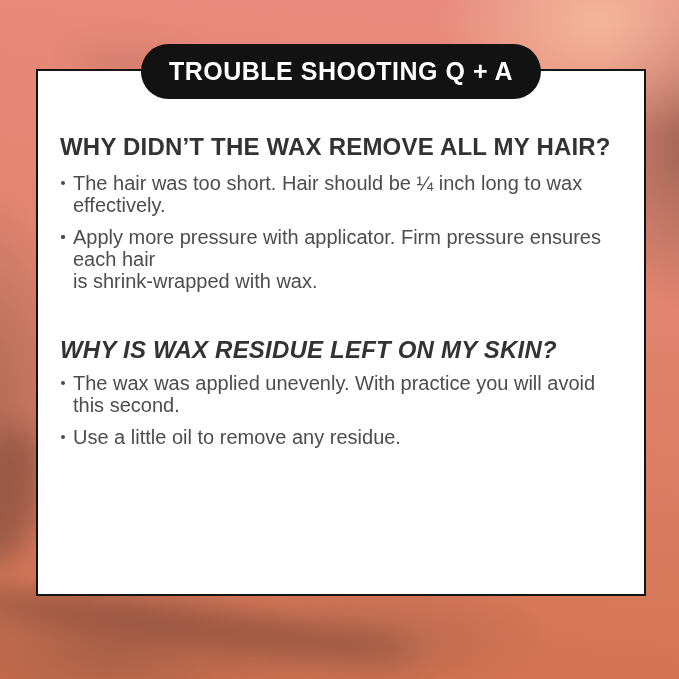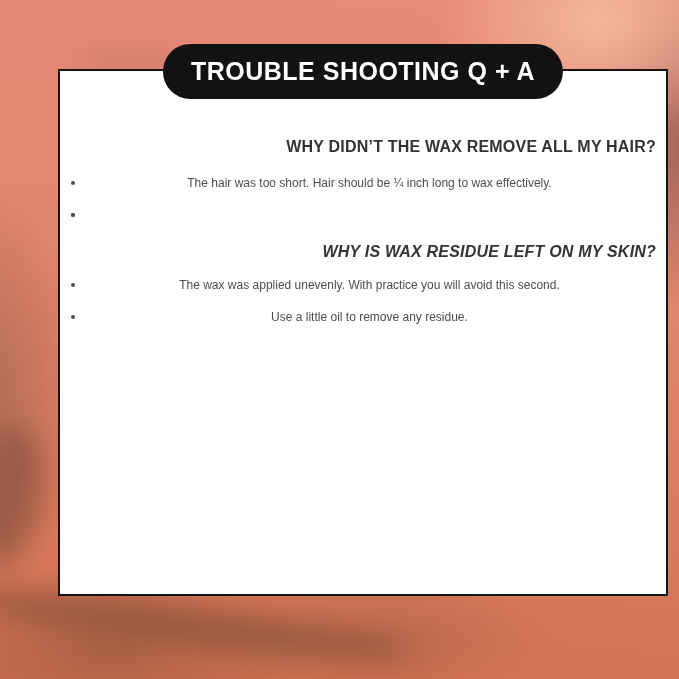--- a/index.html
+++ b/index.html
@@ -33,22 +33,21 @@
   .streak.s3 { left: 70px;  top: 48px;  width: 120px; height: 26px; opacity: .35; }
 
   
   .card {
     position: absolute;
     left: 36px; top: 69px;
     width: 610px; height: 527px;
     box-sizing: border-box;
     background: #ffffff;
     border: 2px solid #141414;
-    padding: 0 10px;
-    margin-left: 22px;
+    padding: 0 22px;
   }
 
   
   .badge {
     position: absolute;
     top: -27px; left: 50%;
     transform: translateX(-50%);
     background: #121212;
     color: #ffffff;
     height: 55px;
@@ -56,44 +55,43 @@
     padding: 0 28px;
     border-radius: 29px;
     font-size: 25px;
     font-weight: bold;
     letter-spacing: 0.5px;
     white-space: nowrap;
   }
 
   .q-heading {
     margin: 0;
-    text-align: right;
-    font-size: 16px;
+    text-align: left;
+    font-size: 24px;
     line-height: 24px;
     font-weight: bold;
     color: #333333;
     letter-spacing: 0.2px;
   }
   .q-heading.first  { margin-top: 64px; }
   .q-heading.second { margin-top: 46px; font-style: italic; }
 
   ul.answers {
     list-style: none;
     margin: 13px 0 0;
     padding: 0;
   }
   ul.answers.second { margin-top: 10px; }
   ul.answers li {
     position: relative;
     padding-left: 13px;
     margin-bottom: 10px;
-    font-size: 12px;
+    font-size: 20px;
     line-height: 22px;
     color: #4d4d4d;
-    text-align: center;
   }
   ul.answers li:last-child { margin-bottom: 0; }
   .dot {
     position: absolute;
     left: 1px; top: 9px;
     width: 4px; height: 4px;
     border-radius: 50%;
     background: #4d4d4d;
   }
   .answer-text { white-space: pre-line; }
@@ -116,20 +114,22 @@
   <ul class="answers">
     <li>
       <span class="dot"></span>
       <span class="answer-text">The hair was too short. Hair should be ¼ inch long to wax effectively.</span>
     </li>
     <li>
       <span class="dot"></span>
     </li>
     <li>
       <span class="dot"></span>
+      <span class="answer-text">Apply more pressure with applicator. Firm pressure ensures each hair
+is shrink-wrapped with wax.</span>
     </li>
   </ul>
 
   <h2 class="q-heading second">WHY IS WAX RESIDUE LEFT ON MY SKIN?</h2>
 
   <ul class="answers second">
     <li>
       <span class="dot"></span>
       <span class="answer-text">The wax was applied unevenly. With practice you will avoid this second.</span>
     </li>

